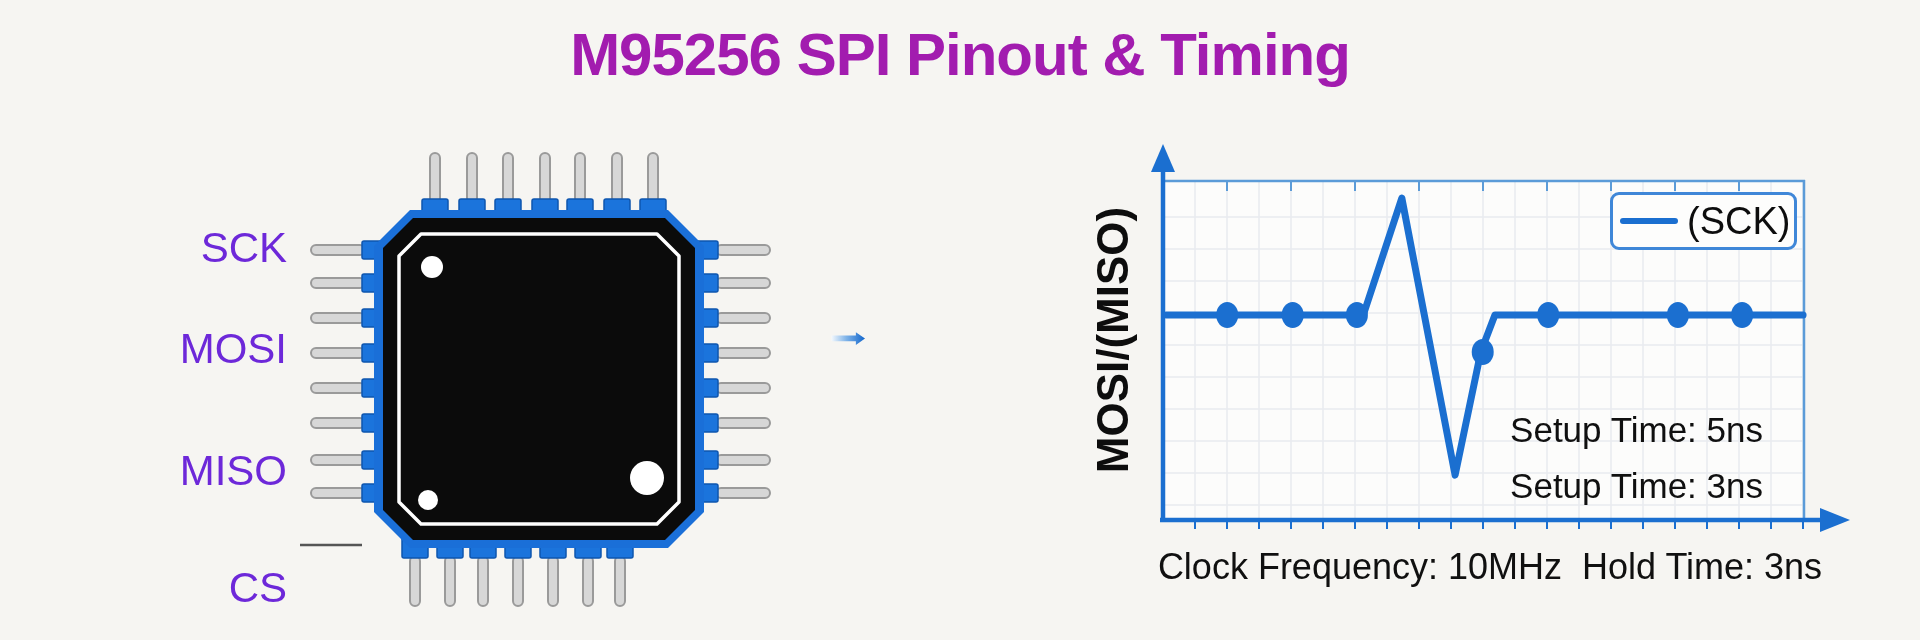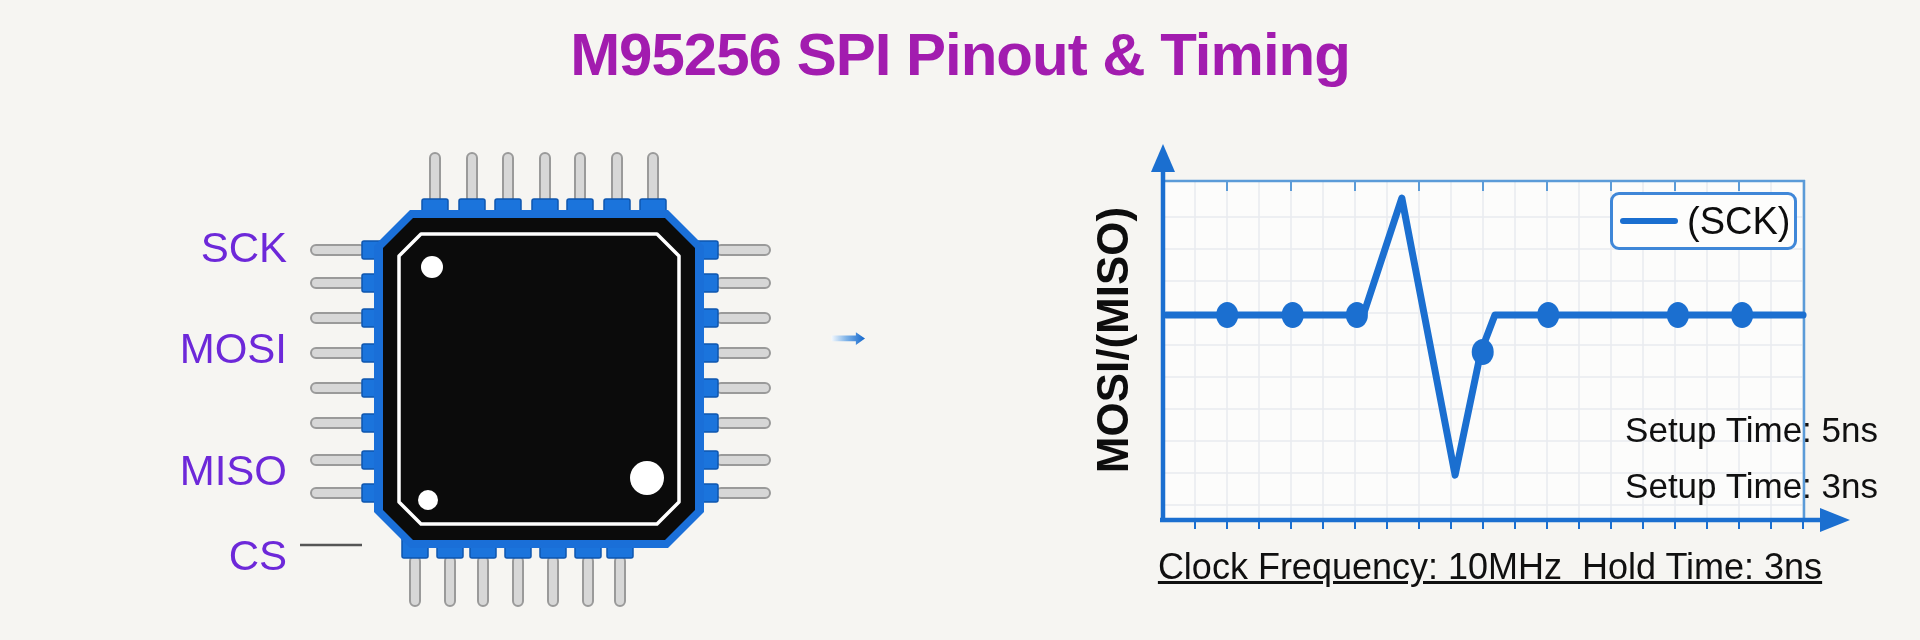--- a/index.html
+++ b/index.html
@@ -20,26 +20,26 @@
   .pin-label{
     right:1633px;transform:translateY(-54%);
     font-size:42px;font-weight:400;line-height:1;white-space:nowrap;color:#6d28d9;
   }
   
   .y-axis-label{
     left:1113px;top:340px;transform:translate(-50%,-50%) rotate(-90deg);
     font-size:44px;font-weight:700;white-space:nowrap;color:#0d0d0d;
   }
   .annotation{
-    left:1608px;width:270px;text-align:right;
+    left:1493px;width:270px;text-align:right;
     font-size:35px;font-weight:500;color:#101010;white-space:nowrap;
   }
   .caption{
     left:1490px;top:546px;transform:translateX(-50%);
-    font-size:36px;font-weight:500;color:#101010;white-space:pre;text-decoration:underline;
+    font-size:36px;font-weight:500;color:#101010;white-space:pre;
   }
   .plot-bg{
     left:1163px;top:180px;width:642px;height:340px;
     background:#fcfcfb;
   }
   .legend{
     left:1610px;top:192px;width:187px;height:58px;
     background:#fdfdfc;border:3px solid #3f87d8;border-radius:9px;
     box-sizing:border-box;display:flex;align-items:center;gap:9px;padding-left:7px;
   }
@@ -48,21 +48,21 @@
   svg{display:block;}
 </style>
 </head>
 <body>
 
 <div class="abs page-title">M95256 SPI Pinout &amp; Timing</div>
 
 <div class="abs pin-label" style="top:250px;">SCK</div>
 <div class="abs pin-label" style="top:351px;">MOSI</div>
 <div class="abs pin-label" style="top:473px;">MISO</div>
-<div class="abs pin-label" style="top:558px;">CS</div>
+<div class="abs pin-label" style="top:590px;">CS</div>
 
 <svg id="chip-svg" class="abs" style="left:290px;top:130px;" width="510" height="490" viewBox="290 130 510 490">
     <rect x="311" y="245" width="54" height="10" rx="5" fill="#d7d7d7" stroke="#9a9a9a" stroke-width="2"></rect>
     <rect x="716" y="245" width="54" height="10" rx="5" fill="#d7d7d7" stroke="#9a9a9a" stroke-width="2"></rect>
     <rect x="311" y="278" width="54" height="10" rx="5" fill="#d7d7d7" stroke="#9a9a9a" stroke-width="2"></rect>
     <rect x="716" y="278" width="54" height="10" rx="5" fill="#d7d7d7" stroke="#9a9a9a" stroke-width="2"></rect>
     <rect x="311" y="313" width="54" height="10" rx="5" fill="#d7d7d7" stroke="#9a9a9a" stroke-width="2"></rect>
     <rect x="716" y="313" width="54" height="10" rx="5" fill="#d7d7d7" stroke="#9a9a9a" stroke-width="2"></rect>
     <rect x="311" y="348" width="54" height="10" rx="5" fill="#d7d7d7" stroke="#9a9a9a" stroke-width="2"></rect>
     <rect x="716" y="348" width="54" height="10" rx="5" fill="#d7d7d7" stroke="#9a9a9a" stroke-width="2"></rect>

